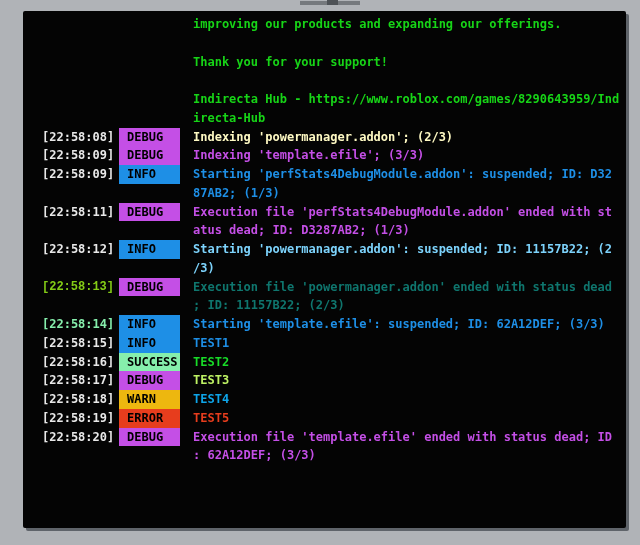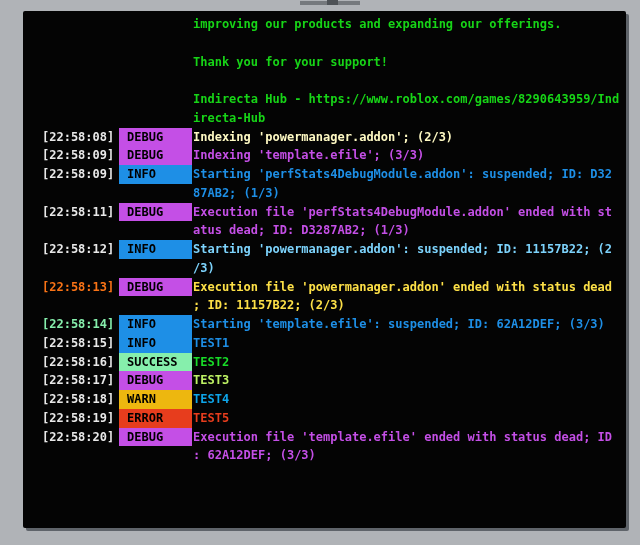--- a/index.html
+++ b/index.html
@@ -38,21 +38,21 @@
   }
   .entry { position: relative; }
   .ts {
     position: absolute; left: 19px; top: 0;
     height: 18.75px;
     color: #e8e8e8;
     white-space: pre;
   }
   .badge {
     position: absolute; left: 96px; top: 0;
-    width: 73px; height: 18.75px;
+    width: 61px; height: 18.75px;
     padding-left: 8px;
     color: #000000;
     white-space: pre;
   }
   .msg {
     margin-left: 170px;
     width: 424px;
     white-space: pre-wrap;
     word-break: break-all;
   }
@@ -92,23 +92,23 @@
     <span class="ts" style="color: rgb(232, 232, 232);">[22:58:11]</span>
     <span class="badge" style="background: rgb(196, 79, 230);">DEBUG</span>
     <div class="msg" style="color: rgb(196, 79, 230);">Execution file 'perfStats4DebugModule.addon' ended with st<br>atus dead; ID: D3287AB2; (1/3)</div>
   </div>
       <div class="entry">
     <span class="ts" style="color: rgb(232, 232, 232);">[22:58:12]</span>
     <span class="badge" style="background: rgb(30, 143, 230);">INFO</span>
     <div class="msg" style="color: #7dd3fc;">Starting 'powermanager.addon': suspended; ID: 11157B22; (2<br>/3)</div>
   </div>
       <div class="entry">
-    <span class="ts" style="color: #f97316;">[22:58:13]</span>
+    <span class="ts" style="color: #84cc16; font-family: Liberation Mono, monospace;">[22:58:13]</span>
     <span class="badge" style="background: rgb(196, 79, 230);">DEBUG</span>
-    <div class="msg" style="color: #fde047;">Execution file 'powermanager.addon' ended with status dead<br>; ID: 11157B22; (2/3)</div>
+    <div class="msg" style="color: #0f766e;">Execution file 'powermanager.addon' ended with status dead<br>; ID: 11157B22; (2/3)</div>
   </div>
       <div class="entry">
     <span class="ts" style="color: #86efac; text-align: center;">[22:58:14]</span>
     <span class="badge" style="background: rgb(30, 143, 230);">INFO</span>
     <div class="msg" style="color: rgb(30, 143, 230);">Starting 'template.efile': suspended; ID: 62A12DEF; (3/3)</div>
   </div>
       <div class="entry">
     <span class="ts" style="color: rgb(232, 232, 232);">[22:58:15]</span>
     <span class="badge" style="background: rgb(30, 143, 230);">INFO</span>
     <div class="msg" style="color: rgb(30, 143, 230);">TEST1</div>

